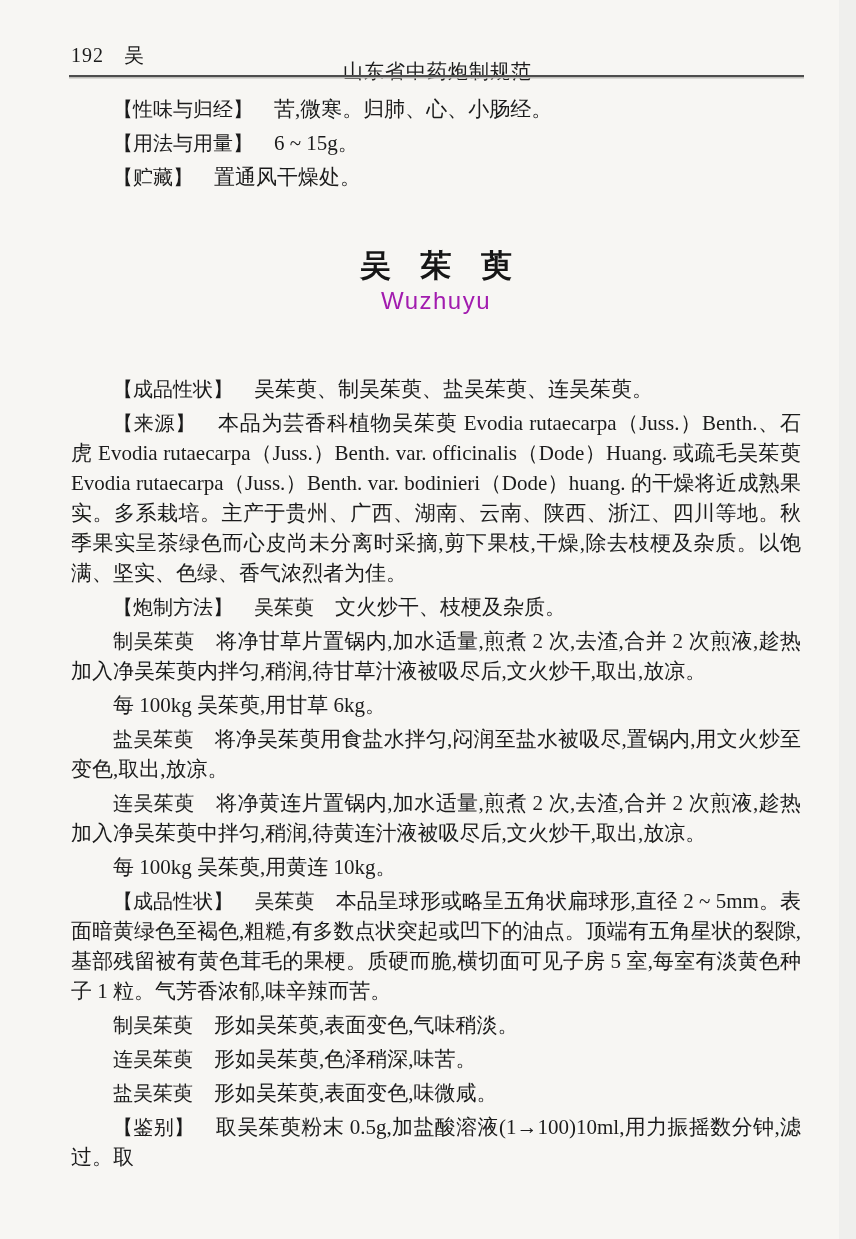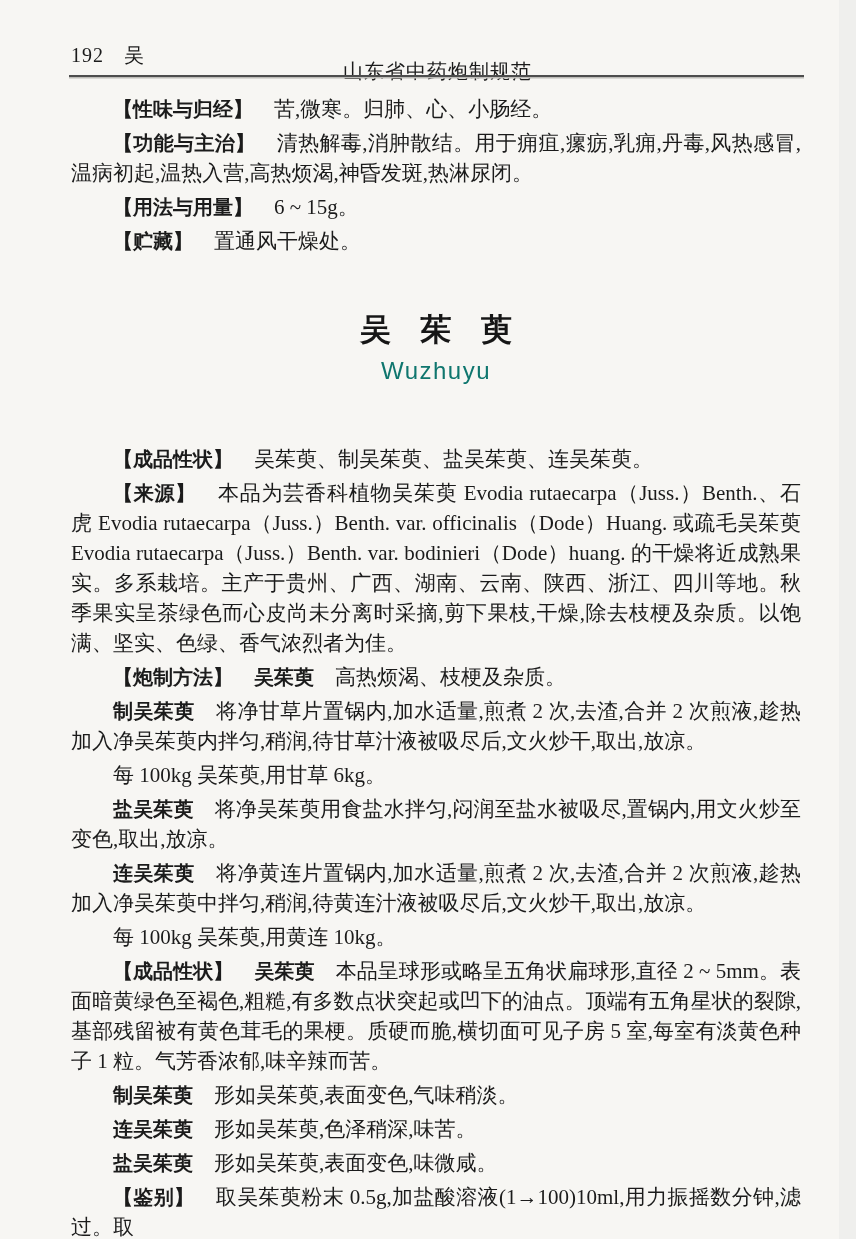--- a/index.html
+++ b/index.html
@@ -35,71 +35,69 @@
     position:absolute;top:94px;left:71px;width:730px;
   }
   .content p{
     margin:0 0 4px 0;
     font-size:21px;line-height:30px;
     text-align:justify;
     text-indent:2em;
   }
   .content p span{white-space:pre-wrap;}
   .b{
-    font-weight:700;
+    font-weight:400;
     font-family:"Liberation Sans","DejaVu Sans",sans-serif;
     font-size:20px;
   }
   .i{margin-top:31px;}
   
   .title-block{
     text-align:center;
     margin:54px 0 58px 0;
   }
   .title-cn{
     font-size:31px;line-height:40px;
     font-weight:700;
     font-family:"Liberation Sans","DejaVu Sans",sans-serif;
     letter-spacing:0.95em;margin-right:-0.95em;
     color:#161616;
   }
   .title-pinyin{
-    margin-top:6px;
     font-size:24px;line-height:30px;
     font-family:"Liberation Sans","DejaVu Sans",sans-serif;
     font-weight:400;letter-spacing:1.5px;
-    color:#0f766e;
+    color:#a21caf;
   }
 </style>
 </head>
 <body>
 
 <div class="page">
 
   <div class="running-header">
     <span class="pageno">192</span><span class="sec">吴</span>
     <span class="book">山东省中药炮制规范</span>
   </div>
   <div class="rule"></div>
 
   <div class="content">
 
     <p><span class="b">【性味与归经】</span><span>　苦,微寒。归肺、心、小肠经。</span></p>
-    <p><span class="b">【功能与主治】</span><span>　清热解毒,消肿散结。用于痈疽,瘰疬,乳痈,丹毒,风热感冒,温病初起,温热入营,高热烦渴,神昏发斑,热淋尿闭。</span></p>
     <p><span class="b">【用法与用量】</span><span>　6 ~ 15g。</span></p>
     <p><span class="b">【贮藏】</span><span>　置通风干燥处。</span></p>
 
     <div class="title-block">
       <div class="title-cn">吴茱萸</div>
       <div class="title-pinyin">Wuzhuyu</div>
     </div>
 
     <p><span class="b">【成品性状】</span><span>　吴茱萸、制吴茱萸、盐吴茱萸、连吴茱萸。</span></p>
     <p><span class="b">【来源】</span><span>　本品为芸香科植物吴茱萸 </span><span class="i">Evodia rutaecarpa</span><span>（Juss.）Benth.、石虎 </span><span class="i">Evodia rutaecarpa</span><span>（Juss.）Benth. </span><span class="i">var. officinalis</span><span>（Dode）Huang. 或疏毛吴茱萸 </span><span class="i">Evodia rutaecarpa</span><span>（Juss.）Benth. </span><span class="i">var. bodinieri</span><span>（Dode）huang. 的干燥将近成熟果实。多系栽培。主产于贵州、广西、湖南、云南、陕西、浙江、四川等地。秋季果实呈茶绿色而心皮尚未分离时采摘,剪下果枝,干燥,除去枝梗及杂质。以饱满、坚实、色绿、香气浓烈者为佳。</span></p>
-    <p><span class="b">【炮制方法】</span><span>　</span><span class="b">吴茱萸</span><span>　高热烦渴、枝梗及杂质。</span></p>
+    <p><span class="b">【炮制方法】</span><span>　</span><span class="b">吴茱萸</span><span>　文火炒干、枝梗及杂质。</span></p>
     <p><span class="b">制吴茱萸</span><span>　将净甘草片置锅内,加水适量,煎煮 2 次,去渣,合并 2 次煎液,趁热加入净吴茱萸内拌匀,稍润,待甘草汁液被吸尽后,文火炒干,取出,放凉。</span></p>
     <p><span>每 100kg 吴茱萸,用甘草 6kg。</span></p>
     <p><span class="b">盐吴茱萸</span><span>　将净吴茱萸用食盐水拌匀,闷润至盐水被吸尽,置锅内,用文火炒至变色,取出,放凉。</span></p>
     <p><span class="b">连吴茱萸</span><span>　将净黄连片置锅内,加水适量,煎煮 2 次,去渣,合并 2 次煎液,趁热加入净吴茱萸中拌匀,稍润,待黄连汁液被吸尽后,文火炒干,取出,放凉。</span></p>
     <p><span>每 100kg 吴茱萸,用黄连 10kg。</span></p>
     <p><span class="b">【成品性状】</span><span>　</span><span class="b">吴茱萸</span><span>　本品呈球形或略呈五角状扁球形,直径 2 ~ 5mm。表面暗黄绿色至褐色,粗糙,有多数点状突起或凹下的油点。顶端有五角星状的裂隙,基部残留被有黄色茸毛的果梗。质硬而脆,横切面可见子房 5 室,每室有淡黄色种子 1 粒。气芳香浓郁,味辛辣而苦。</span></p>
     <p><span class="b">制吴茱萸</span><span>　形如吴茱萸,表面变色,气味稍淡。</span></p>
     <p><span class="b">连吴茱萸</span><span>　形如吴茱萸,色泽稍深,味苦。</span></p>
     <p><span class="b">盐吴茱萸</span><span>　形如吴茱萸,表面变色,味微咸。</span></p>
     <p><span class="b">【鉴别】</span><span>　取吴茱萸粉末 0.5g,加盐酸溶液(1→100)10ml,用力振摇数分钟,滤过。取</span></p>

